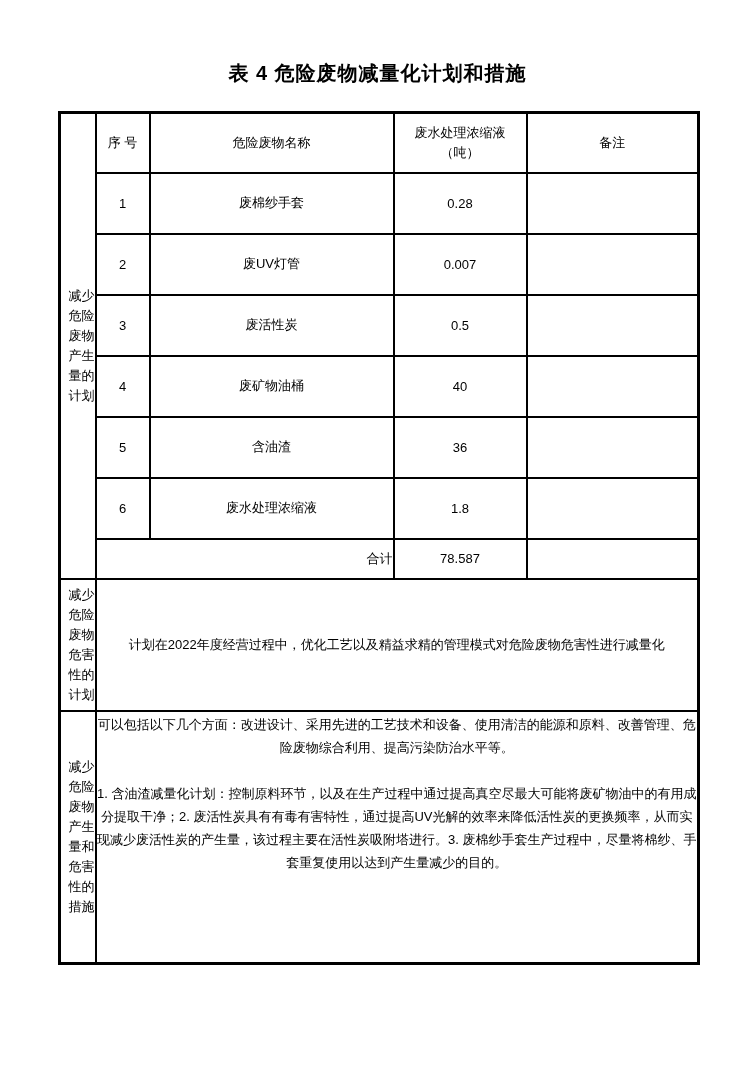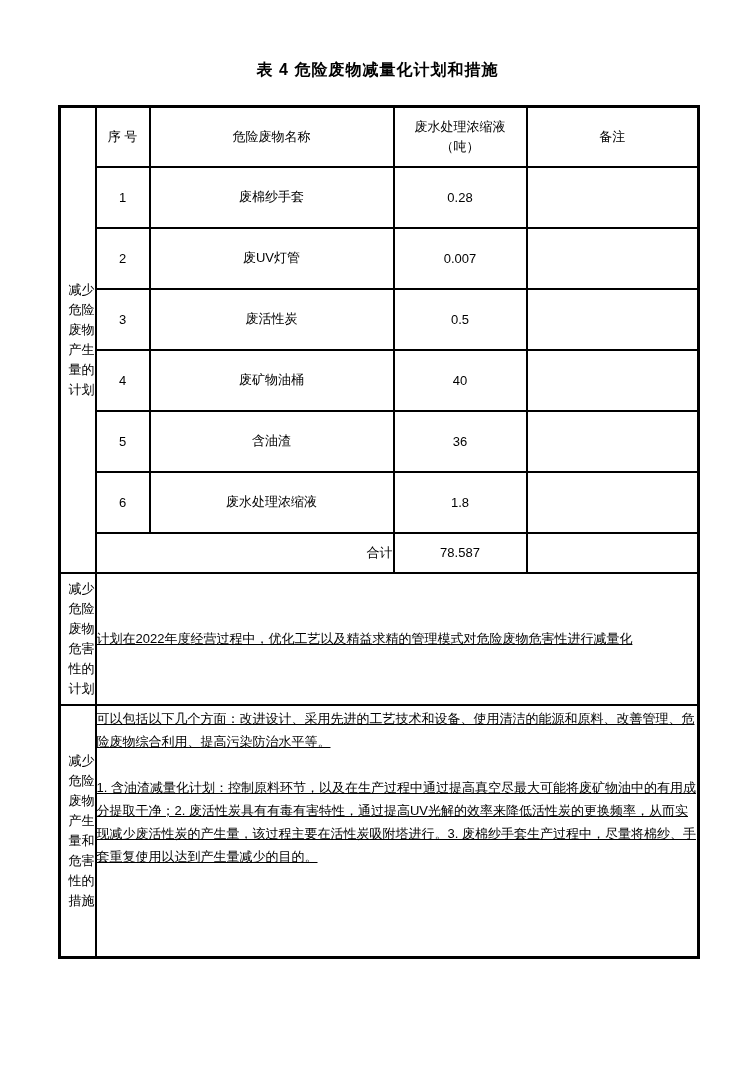--- a/index.html
+++ b/index.html
@@ -15,21 +15,21 @@
     position: relative;
     width: 755px;
     height: 1065px;
     background: #ffffff;
     overflow: hidden;
   }
   .doc-title {
     padding-top: 60px;
     margin-bottom: 24px;
     text-align: center;
-    font-size: 16px;
+    font-size: 20px;
     font-weight: bold;
     letter-spacing: 1px;
   }
   table.doc-table {
     border-collapse: collapse;
     table-layout: fixed;
     margin-left: 58px;
     width: 639px;
     border: 3px solid #000000;
   }
@@ -57,25 +57,24 @@
   td.th {
     text-align: center;
     line-height: 20px;
   }
   td.cell-center { text-align: center; }
   td.total-label {
     text-align: right;
     padding-right: 8px;
   }
   td.text-cell {
-    text-align: left;
+    text-align: center;
     padding: 0 10px;
     line-height: 23px;
     word-break: break-all;
-    text-decoration: underline;
   }
   td.text-cell.top {
     vertical-align: top;
     padding-top: 1px;
   }
   td.text-cell p { margin: 0 0 23px 0; }
   td.text-cell p:last-child { margin-bottom: 0; }
 </style>
 </head>
 <body>

